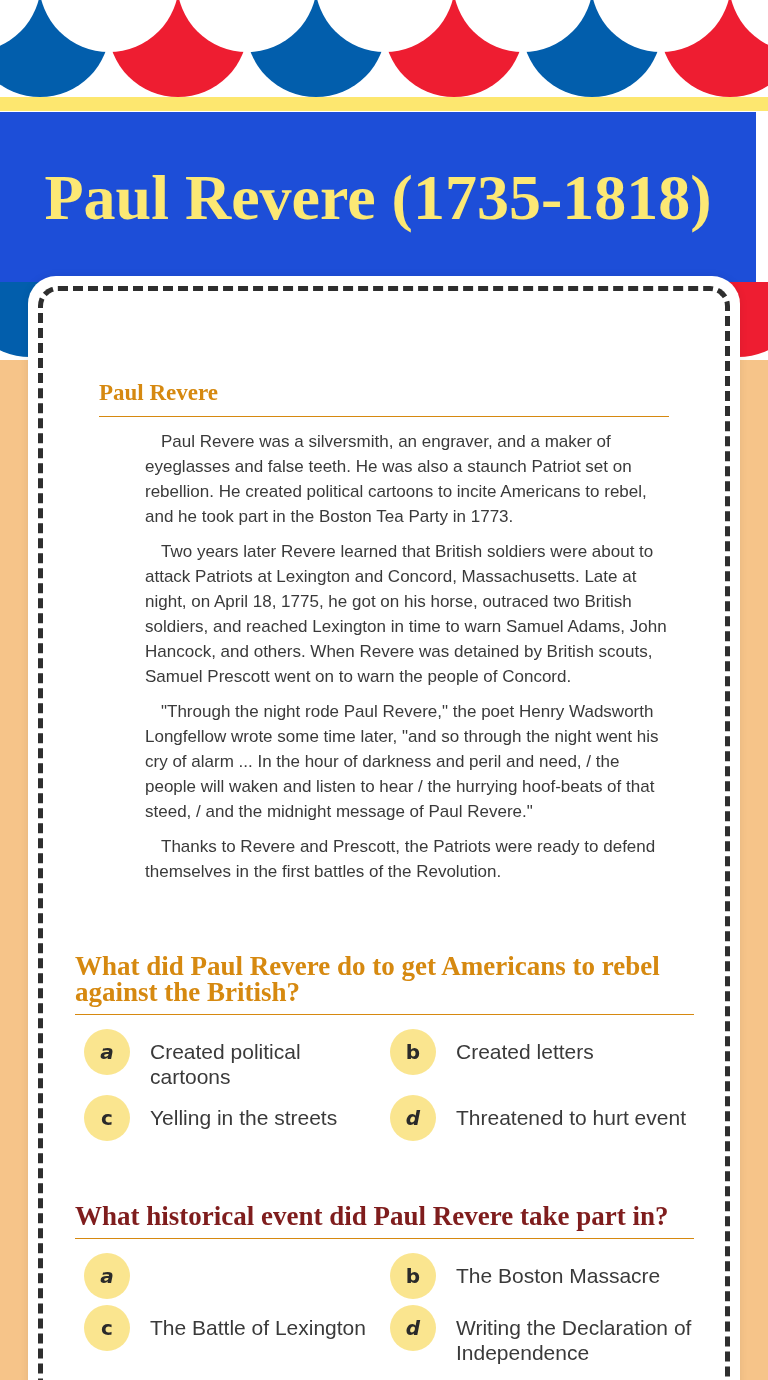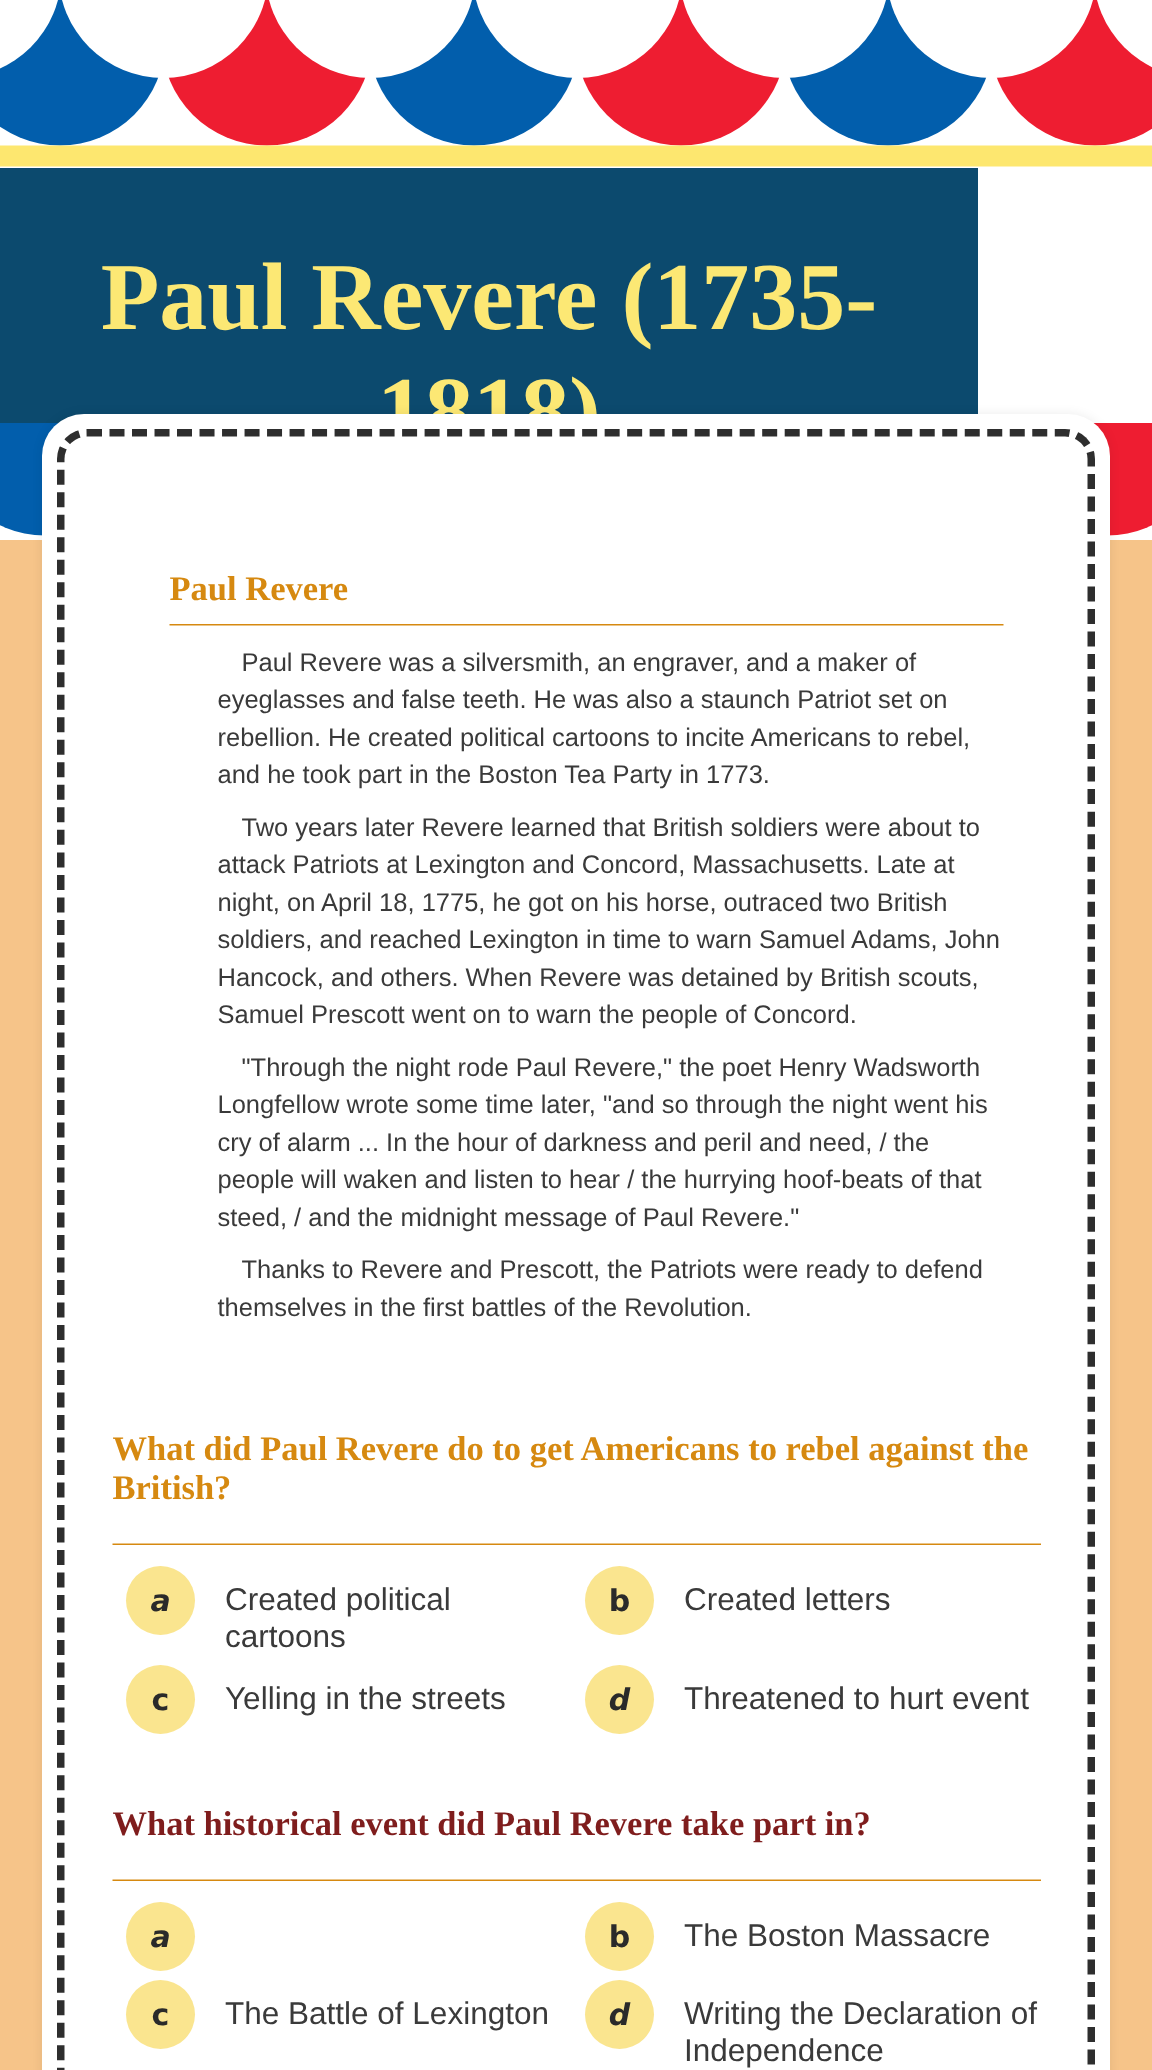--- a/index.html
+++ b/index.html
@@ -3,42 +3,42 @@
 <meta charset="utf-8">
 <style>
   * { box-sizing: border-box; margin: 0; padding: 0; }
   html, body { width: 768px; height: 1380px; overflow: hidden; background: #ffffff; }
   body { position: relative; font-family: "Liberation Sans", sans-serif; color: #333; }
 
   .top-banner { position: absolute; left: 0; top: 0; width: 768px; height: 112px; overflow: hidden; background: #fff; }
   .top-banner svg { position: absolute; left: 0; top: 0; }
   .yellow-band { position: absolute; left: 0; top: 97px; width: 768px; height: 14px; }
 
-  .title-area { position: absolute; left: 0; top: 112px; width: 652px; height: 170px; background: #0c4a6e; }
+  .title-area { position: absolute; left: 0; top: 112px; width: 756px; height: 170px; background: #1d4ed8; }
   .page-title { position: absolute; left: 0; right: 0; top: 48px; text-align: center;
     font-family: "Liberation Serif", serif; font-size: 64px; line-height: 76px; }
 
   .mid-band { position: absolute; left: 0; top: 282px; width: 768px; height: 80px; overflow: hidden; background: #fff; }
   .mid-band svg { position: absolute; left: 0; top: 0; }
 
   .side-fill { position: absolute; left: 0; top: 360px; width: 768px; height: 1020px; }
 
   .card { position: absolute; left: 28px; top: 276px; width: 712px; height: 1140px; background: #fff;
     border-radius: 28px; box-shadow: 0 0 8px rgba(0,0,0,0.08); }
   .card-dash { position: absolute; left: 10px; top: 10px; right: 10px; bottom: 0; border: 5px dashed #2e2e2e;
     border-bottom: none; border-radius: 20px 20px 0 0; }
 
   .passage { position: absolute; left: 99px; top: 378px; width: 570px; }
   .section-title { font-family: "Liberation Serif", serif; font-size: 23px; line-height: 30px; padding-bottom: 8px;
     border-bottom: 1px solid; }
   .para { font-size: 17px; line-height: 25px; color: #3a3a3a; margin-top: 10px; text-indent: 16px; margin-left: 46px; }
   .para.first { margin-top: 12px; }
 
   .question { position: absolute; left: 75px; width: 619px; }
-  .q-title { font-family: "Liberation Serif", serif; font-size: 23px; line-height: 26px; padding-bottom: 24px; border-bottom: 1px solid; }
+  .q-title { font-family: "Liberation Serif", serif; font-size: 27px; line-height: 26px; padding-bottom: 9px; border-bottom: 1px solid; }
   .options { display: grid; grid-template-columns: 306px 313px; row-gap: 6px; margin-top: 14px; }
   .option { display: flex; align-items: flex-start; cursor: pointer; }
   .opt-letter { flex: 0 0 46px; width: 46px; height: 46px; border-radius: 50%; display: flex; align-items: center; justify-content: center;
     font-family: "DejaVu Sans", sans-serif; font-size: 20px; font-weight: bold; color: #2a2a2a; margin-left: 9px; }
   .opt-letter.italic { font-style: italic; }
   .opt-text { font-size: 21px; line-height: 25px; color: #3a3a3a; margin-left: 20px; padding-top: 10px; }
 </style>
 </head>
 <body>
 
@@ -76,21 +76,21 @@
   </svg>
 </div>
 
 <div class="side-fill" style="background:#F6C489;"></div>
 
 <div class="card">
   <div class="card-dash"></div>
 </div>
 
 <div class="passage">
-  <h2 class="section-title" style="color:#D68910;border-color:#D68910;margin-left:14px;">Paul Revere</h2>
+  <h2 class="section-title" style="color:#D68910;border-color:#D68910;">Paul Revere</h2>
   <p class="para first">Paul Revere was a silversmith, an engraver, and a maker of eyeglasses and false teeth. He was also a staunch Patriot set on rebellion. He created political cartoons to incite Americans to rebel, and he took part in the Boston Tea Party in 1773.</p>
   <p class="para">Two years later Revere learned that British soldiers were about to attack Patriots at Lexington and Concord, Massachusetts. Late at night, on April 18, 1775, he got on his horse, outraced two British soldiers, and reached Lexington in time to warn Samuel Adams, John Hancock, and others. When Revere was detained by British scouts, Samuel Prescott went on to warn the people of Concord.</p>
   <p class="para">"Through the night rode Paul Revere," the poet Henry Wadsworth Longfellow wrote some time later, "and so through the night went his cry of alarm ... In the hour of darkness and peril and need, / the people will waken and listen to hear / the hurrying hoof-beats of that steed, / and the midnight message of Paul Revere."</p>
   <p class="para">Thanks to Revere and Prescott, the Patriots were ready to defend themselves in the first battles of the Revolution.</p>
 </div>
 
 <div class="question" style="top:953px;">
   <h3 class="q-title" style="color:#D68910;border-color:#D68910;">What did Paul Revere do to get Americans to rebel against the British?</h3>
   <div class="options">
     <div class="option">

